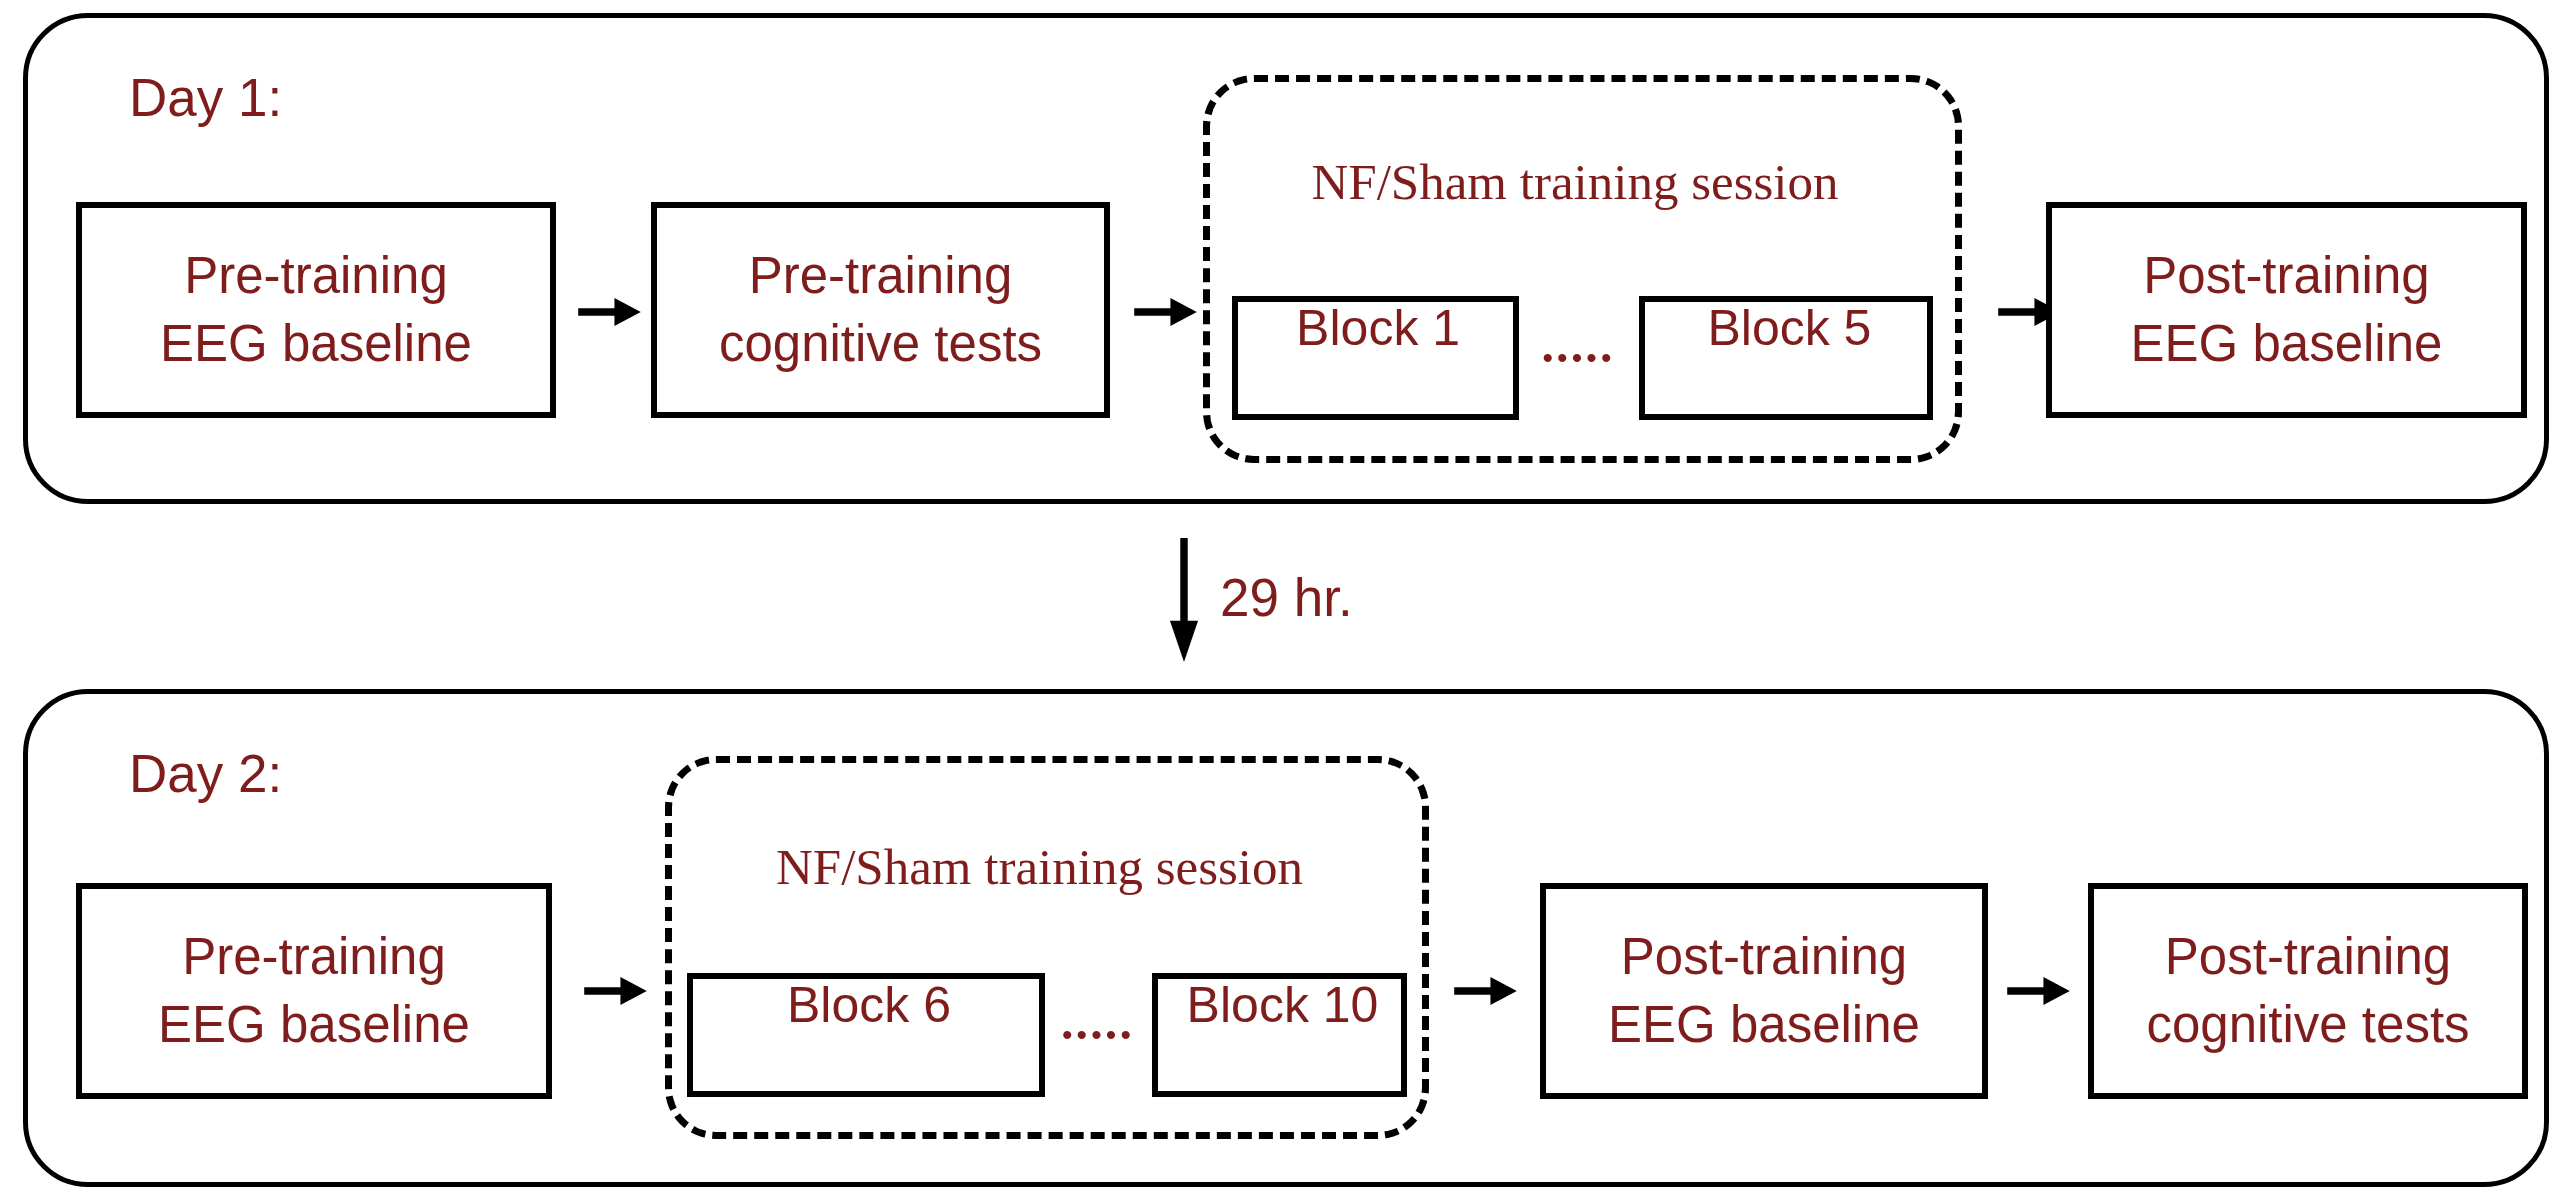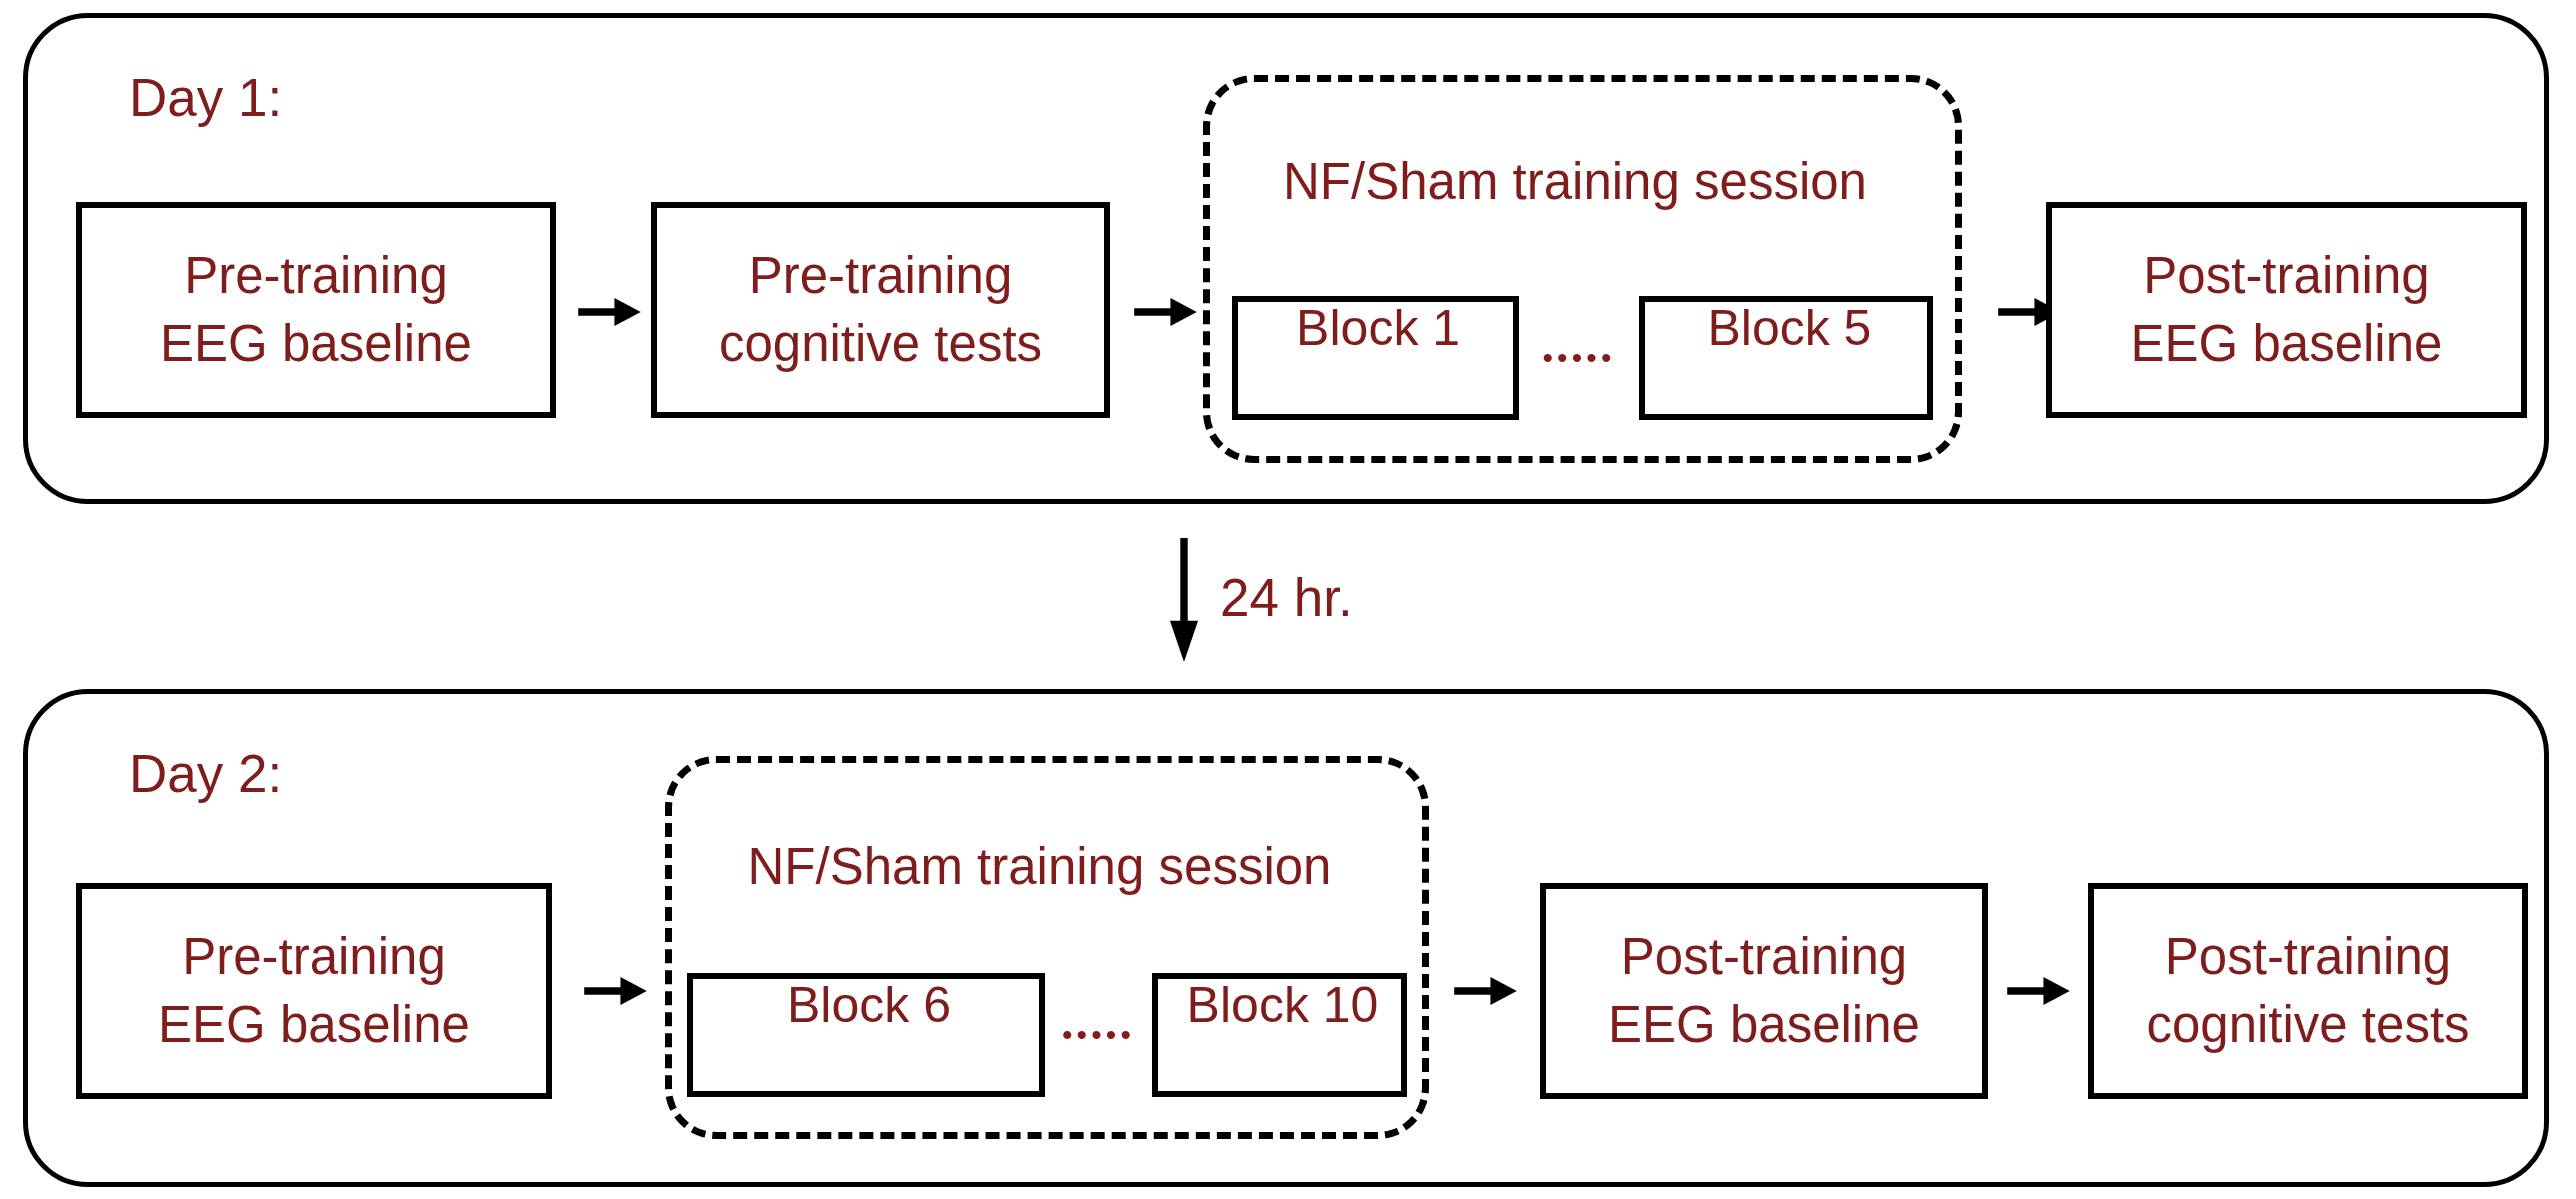--- a/index.html
+++ b/index.html
@@ -57,20 +57,21 @@
     background: #ffffff;
     box-sizing: border-box;
   }
   .session-title {
     position: absolute;
     left: 0; right: 15px;
     text-align: center;
     font-size: 51px;
     line-height: 68px;
     white-space: nowrap;
+    font-family: Liberation Serif, serif;
   }
   .session-blocks {
     position: absolute;
     left: 0; right: 0;
     display: flex;
     align-items: center;
     justify-content: space-between;
     box-sizing: border-box;
   }
   .block-box {
@@ -163,21 +164,21 @@
 EEG baseline</span>
     </div>
   </section>
 
   <div class="arrow-down" style="left:1169px; top:538px;">
     <svg viewBox="0 0 36 150">
         <line x1="18" y1="0" x2="18" y2="106" stroke="#000" stroke-width="9"></line>
         <polygon points="1,100 35,100 18,150" fill="#000"></polygon>
       </svg>
   </div>
-  <div id="connector-label">24 hr.</div>
+  <div id="connector-label">29 hr.</div>
 
   <section class="panel" id="panel-day2">
     <div class="day-label">Day 2:</div>
 
     <div class="box" style="left:48px; top:189px; width:476px; height:216px;">
       <span class="box-text">Pre-training
 EEG baseline</span>
     </div>
 
     <div class="arrow-right" style="left:556px; top:283px;">

